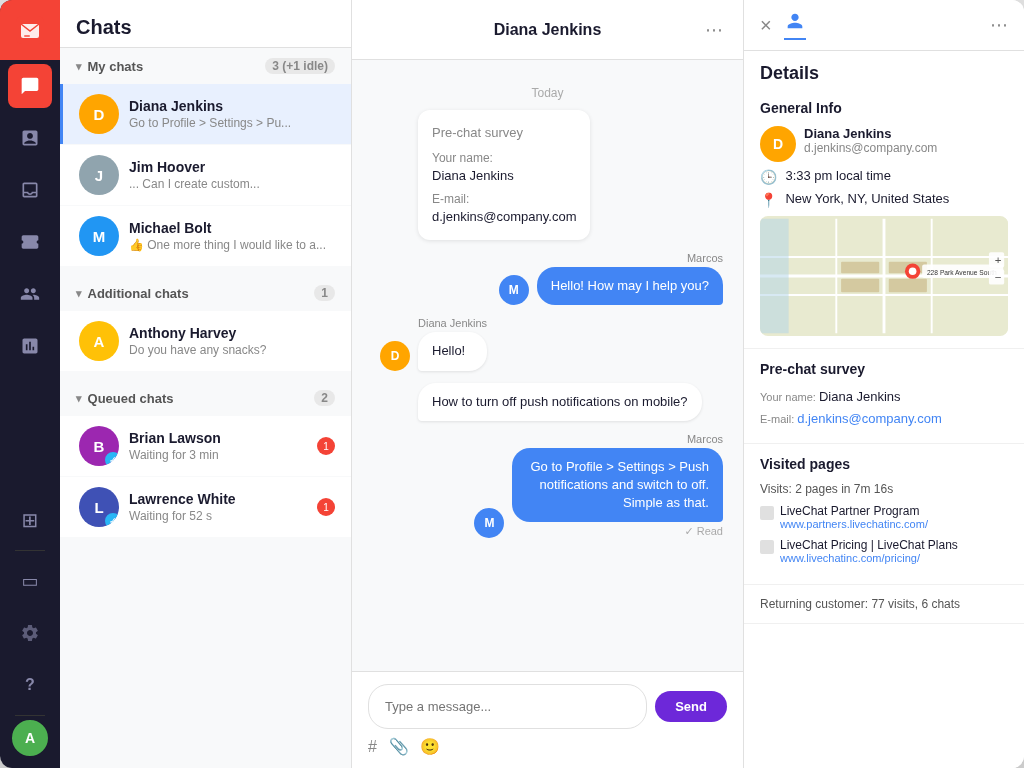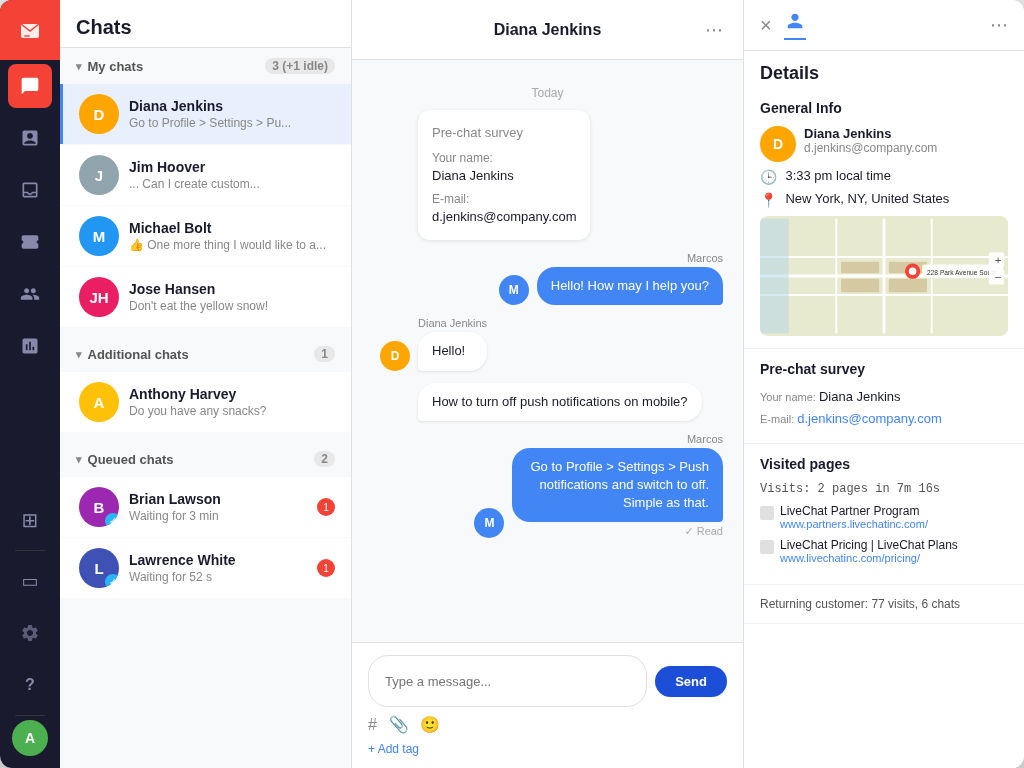--- a/index.html
+++ b/index.html
@@ -195,24 +195,24 @@
     }
     .message-input {
       flex: 1;
       border: 1px solid #e0e0e0;
       border-radius: 20px;
       padding: 10px 16px;
       font-size: 13px;
       color: #aaa;
       outline: none;
       resize: none;
-      height: 52px;
+      height: 45px;
     }
     .send-btn {
-      background: #1d4ed8;
+      background: #6d28d9;
       color: white;
       border: none;
       border-radius: 20px;
       padding: 8px 20px;
       font-size: 13px;
       font-weight: 600;
       cursor: pointer;
     }
     .input-tool { color: #888; cursor: pointer; font-size: 16px; }
     .add-tag { font-size: 12px; color: #4285f4; cursor: pointer; margin-top: 8px; }
@@ -352,27 +352,20 @@
     </div>
 
     <div class="chat-item">
       <div class="chat-avatar" style="background:#2196f3;">M</div>
       <div class="chat-info">
         <div class="chat-name">Michael Bolt</div>
         <div class="chat-preview">👍 One more thing I would like to a...</div>
       </div>
     </div>
 
-    <div class="chat-item">
-      <div class="chat-avatar" style="background:#e91e63;">JH</div>
-      <div class="chat-info">
-        <div class="chat-name">Jose Hansen</div>
-        <div class="chat-preview">Don't eat the yellow snow!</div>
-      </div>
-    </div>
 
     <div class="section-header" style="margin-top:8px;">
       <span class="chevron">▾</span>
       <span class="section-label">Additional chats</span>
       <span class="section-count">1</span>
     </div>
 
     <div class="chat-item">
       <div class="chat-avatar" style="background:#ffc107;">A</div>
       <div class="chat-info">
@@ -472,21 +465,20 @@
       <div class="message-input-row">
         <input class="message-input" type="text" placeholder="Type a message..." style="">
         <button class="send-btn">Send</button>
       </div>
       <div style="display:flex;align-items:center;gap:12px;margin-top:8px;">
         <span class="input-tool">#</span>
         <span class="input-tool">📎</span>
         <span class="input-tool">🙂</span>
         <span style="flex:1;"></span>
       </div>
-      <div class="add-tag">+ Add tag</div>
     </div>
   </div>
 
   <div class="details-panel">
     <div class="details-header-row">
       <span class="details-header-icon" style="font-size:20px;color:#888;">×</span>
       <span style="margin-left:12px;">
         <svg width="22" height="22" viewBox="0 0 24 24" fill="#4285f4">
           <path d="M12 12c2.21 0 4-1.79 4-4s-1.79-4-4-4-4 1.79-4 4 1.79 4 4 4zm0 2c-2.67 0-8 1.34-8 4v2h16v-2c0-2.66-5.33-4-8-4z"></path>
         </svg>
@@ -555,21 +547,21 @@
         <span class="prechat-value">Diana Jenkins</span>
       </div>
       <div class="prechat-field">
         <span class="prechat-label">E-mail: </span>
         <span class="prechat-value" style="color:#4285f4;">d.jenkins@company.com</span>
       </div>
     </div>
 
     <div class="details-section">
       <div class="details-section-title">Visited pages</div>
-      <div style="font-size:12px;color:#555;margin-bottom:8px;font-family:Liberation Mono, monospace;">
+      <div style="font-size:12px;color:#555;margin-bottom:8px;">
         Visits: <span>2 pages in 7m 16s</span>
       </div>
       <div class="visited-page">
         <div class="page-icon"></div>
         <div>
           <div class="page-title-text">LiveChat Partner Program</div>
           <div class="page-url">www.partners.livechatinc.com/</div>
         </div>
       </div>
       <div class="visited-page">

